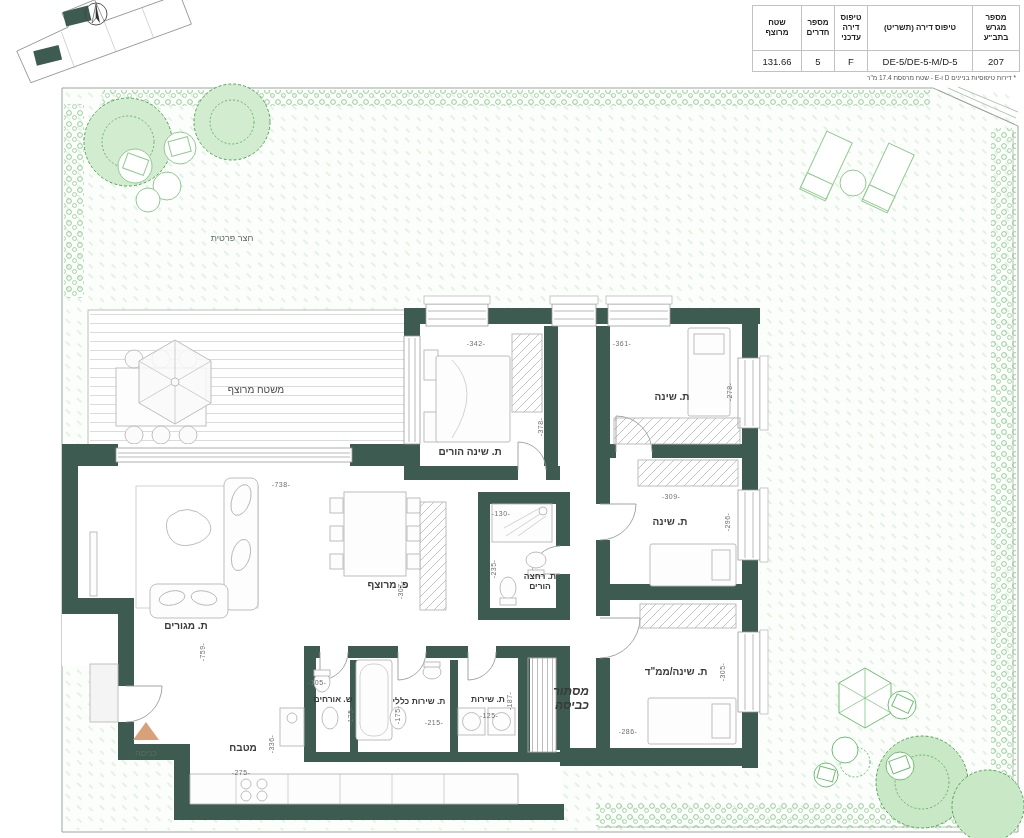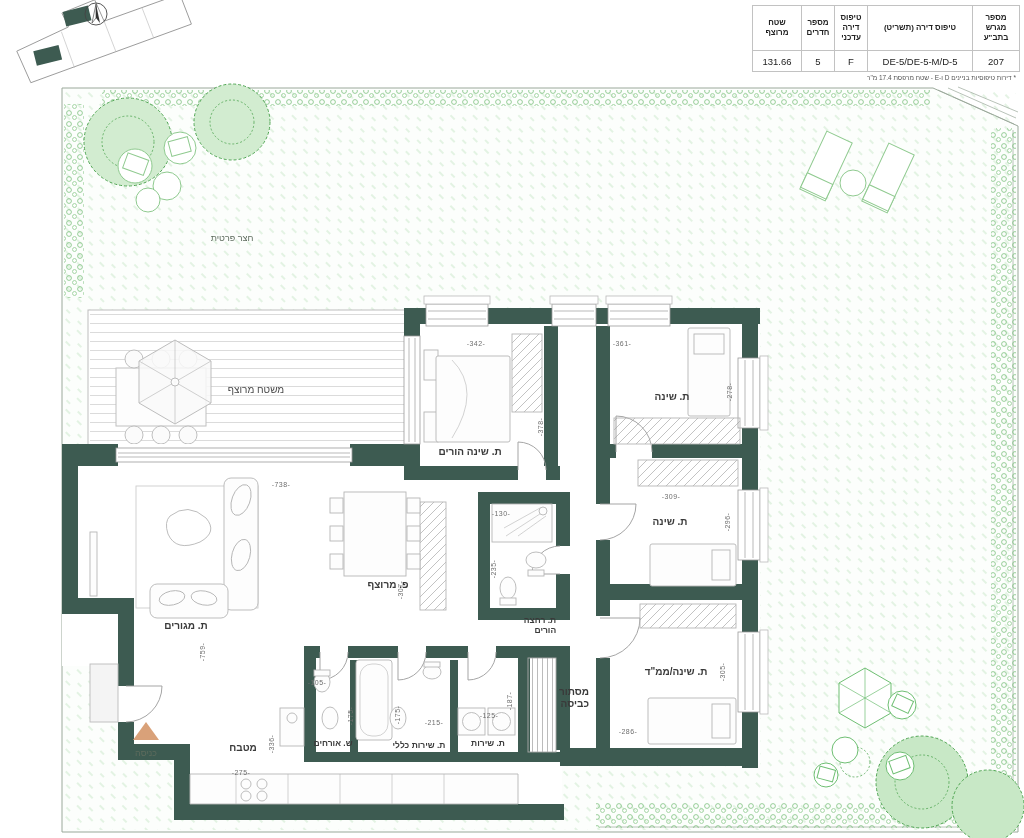--- a/index.html
+++ b/index.html
@@ -1,22 +1,22 @@
 <!DOCTYPE html>
 <html lang="he"><head>
 <meta charset="utf-8">
 <style>
   html,body{margin:0;padding:0;background:#fff;}
   #stage{position:relative;width:1024px;height:838px;overflow:hidden;
          font-family:"Liberation Sans",sans-serif;background:#fff;}
   #plan-svg{position:absolute;left:0;top:0;}
   .lbl{position:absolute;transform:translate(-50%,-50%);direction:rtl;white-space:pre-line;
-       color:#3a3a3a;font-size:10px;font-weight:600;text-align:right;line-height:1.2;}
-  .lbl.small{font-size:8.5px;margin-top:44px;}
-  .lbl.tiny{font-size:10px;}
+       color:#3a3a3a;font-size:10px;font-weight:600;text-align:center;line-height:1.2;}
+  .lbl.small{font-size:8.5px;}
+  .lbl.tiny{font-size:12px;font-style:italic;}
   .lbl.soft{color:#5d6b5d;font-weight:400;font-size:9px;}
   .dim{position:absolute;transform:translate(-50%,-50%);color:#6e6e6e;font-size:7px;
        letter-spacing:.4px;white-space:nowrap;}
   .dim.v{transform:translate(-50%,-50%) rotate(-90deg);}
   
   #header-table{position:absolute;top:5px;right:4px;display:flex;direction:rtl;
      border:1px solid #c2c2c2;background:#fff;color:#222;}
   .col{display:flex;flex-direction:column;}
   .col:not(:last-child){border-left:1px solid #c2c2c2;}
   .hcell{height:42px;display:flex;align-items:center;justify-content:center;

